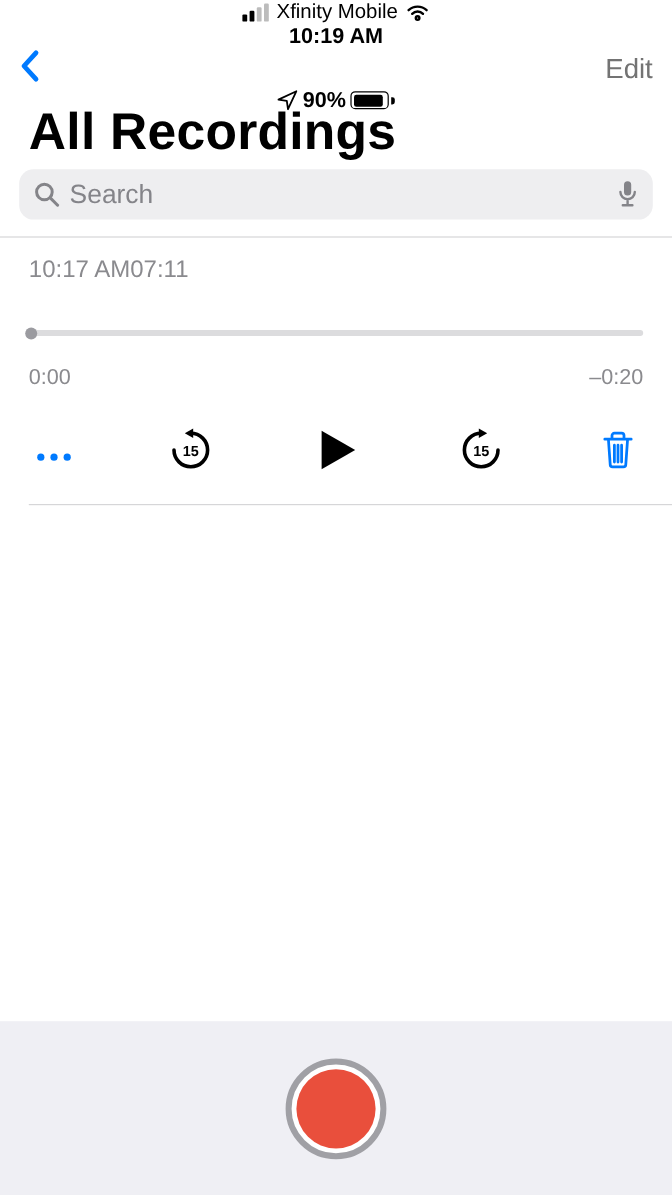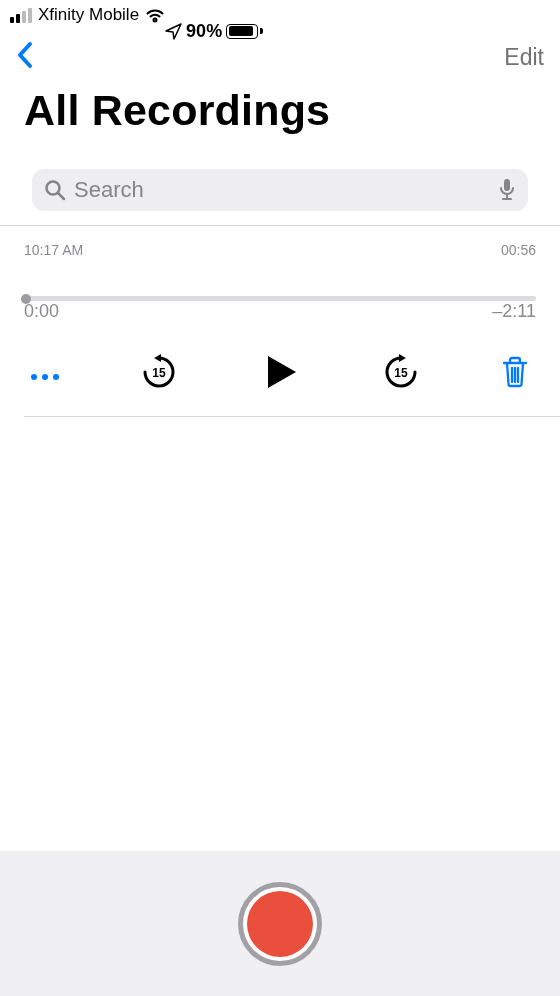--- a/index.html
+++ b/index.html
@@ -13,20 +13,21 @@
       overflow: hidden;
     }
     
     .status-bar {
       display: flex;
       align-items: center;
       height: 30px;
       padding: 0 10px;
       font-size: 18px;
       font-weight: 600;
+      flex-direction: column;
     }
     .status-left { display: flex; align-items: center; gap: 6px; }
     .status-center { flex: 1; text-align: center; font-weight: 700; }
     .status-right { display: flex; align-items: center; gap: 4px; margin-top: 32px; }
     .sig-bars { display: flex; align-items: flex-end; gap: 2px; }
     .sig-bars span { width: 4px; background: #000; border-radius: 1px; }
     .sig-bars .b1 { height: 6px; }
     .sig-bars .b2 { height: 9px; }
     .sig-bars .b3 { height: 12px; background: #bcbcbc; }
     .sig-bars .b4 { height: 15px; background: #bcbcbc; }
@@ -46,45 +47,45 @@
     }
     .nav-back { color: #007aff; }
     .nav-edit { color: #737373; font-size: 23px; }
     
     .page-title {
       font-size: 43px; font-weight: 700;
       padding: 6px 24px 6px;
       letter-spacing: 0.2px;
     }
     
-    .search-wrap { padding: 0 32px 14px; margin-top: 28px; }
+    .search-wrap { padding: 0 16px 14px; }
     .search-field {
       display: flex; align-items: center;
       background: #eeeef0; border-radius: 12px;
       padding: 8px 12px; gap: 8px;
     }
     .search-placeholder { color: #848489; font-size: 22px; flex: 1; }
     .mic-icon { color: #848489; }
     .mag-icon { color: #848489; }
     
     .divider { height: 1px; background: #d6d6d8; margin: 0 0 0 24px; }
     .divider-full { height: 1px; background: #d6d6d8; margin: 0; }
     .recording {
       padding: 16px 24px 12px;
     }
     .rec-title { font-size: 23px; font-weight: 600; margin-bottom: 6px; }
-    .rec-meta { display: flex; justify-content: space-between; color: #8a8a8e; font-size: 14px; }
+    .rec-meta { display: flex; justify-content: flex-start; color: #8a8a8e; font-size: 20px; }
     
     .scrubber { padding: 26px 24px 6px; }
     .track { height: 5px; background: #dcdcde; border-radius: 3px; position: relative; }
     .handle {
       position: absolute; left: 0; top: 50%; transform: translate(-3px,-50%);
       width: 10px; height: 10px; background: #9b9ba0; border-radius: 50%;
     }
-    .times { display: flex; justify-content: space-between; color: #8a8a8e; font-size: 18px; margin-top: 0; }
+    .times { display: flex; justify-content: space-between; color: #8a8a8e; font-size: 18px; margin-top: 24px; }
     
     .controls {
       display: flex; align-items: center; justify-content: space-between;
       padding: 22px 30px 18px;
       text-align: center;
     }
     .dots { color: #007aff; font-size: 28px; letter-spacing: 2px; font-weight: 800; }
     .play { color:#000; }
     .trash { color:#007aff; }
     
@@ -112,20 +113,21 @@
       <span class="b1"></span>
         <span class="b2"></span>
         <span class="b3"></span>
         <span class="b4"></span>
     </div>
     <span class="carrier">Xfinity Mobile</span>
     <svg width="20" height="15" viewBox="0 0 20 15">
       <path d="M10 13.5a1.5 1.5 0 100-3 1.5 1.5 0 000 3zM5.5 8.5c2.5-2.5 6.5-2.5 9 0M2.5 5.5c4.2-4 10.8-4 15 0" fill="none" stroke="#000" stroke-width="2" stroke-linecap="round"></path>
     </svg>
   </div>
+  <div class="status-center">10:19 AM</div>
   <div class="status-right">
     <svg width="17" height="17" viewBox="0 0 17 17">
       <path d="M1 8 L16 1 L9 16 L8 9 Z" fill="none" stroke="#000" stroke-width="1.5" stroke-linejoin="round"></path>
     </svg>
     <span>90%</span>
     <div class="battery">
       <div class="battery-body">
           <div class="battery-fill"></div>
         </div>
       <div class="battery-cap"></div>
@@ -156,31 +158,31 @@
       <path d="M3 10a6 6 0 0012 0M9 16v5M5 21h8" fill="none" stroke="#848489" stroke-width="2" stroke-linecap="round"></path>
     </svg>
   </div>
 </div>
 
 <div class="divider-full"></div>
 
 <div class="recording">
   <div class="rec-meta">
     <span>10:17 AM</span>
-    <span>00:56</span>
+    <span>07:11</span>
   </div>
 </div>
 
 <div class="scrubber">
   <div class="track">
     <div class="handle"></div>
   </div>
   <div class="times">
     <span>0:00</span>
-    <span>–2:11</span>
+    <span>–0:20</span>
   </div>
 </div>
 
 <div class="controls">
   <div class="dots">
     <svg width="30" height="12" viewBox="0 0 30 12">
       <circle cx="4" cy="6" r="3" fill="#007aff"></circle>
       <circle cx="15" cy="6" r="3" fill="#007aff"></circle>
       <circle cx="26" cy="6" r="3" fill="#007aff"></circle>
     </svg>

